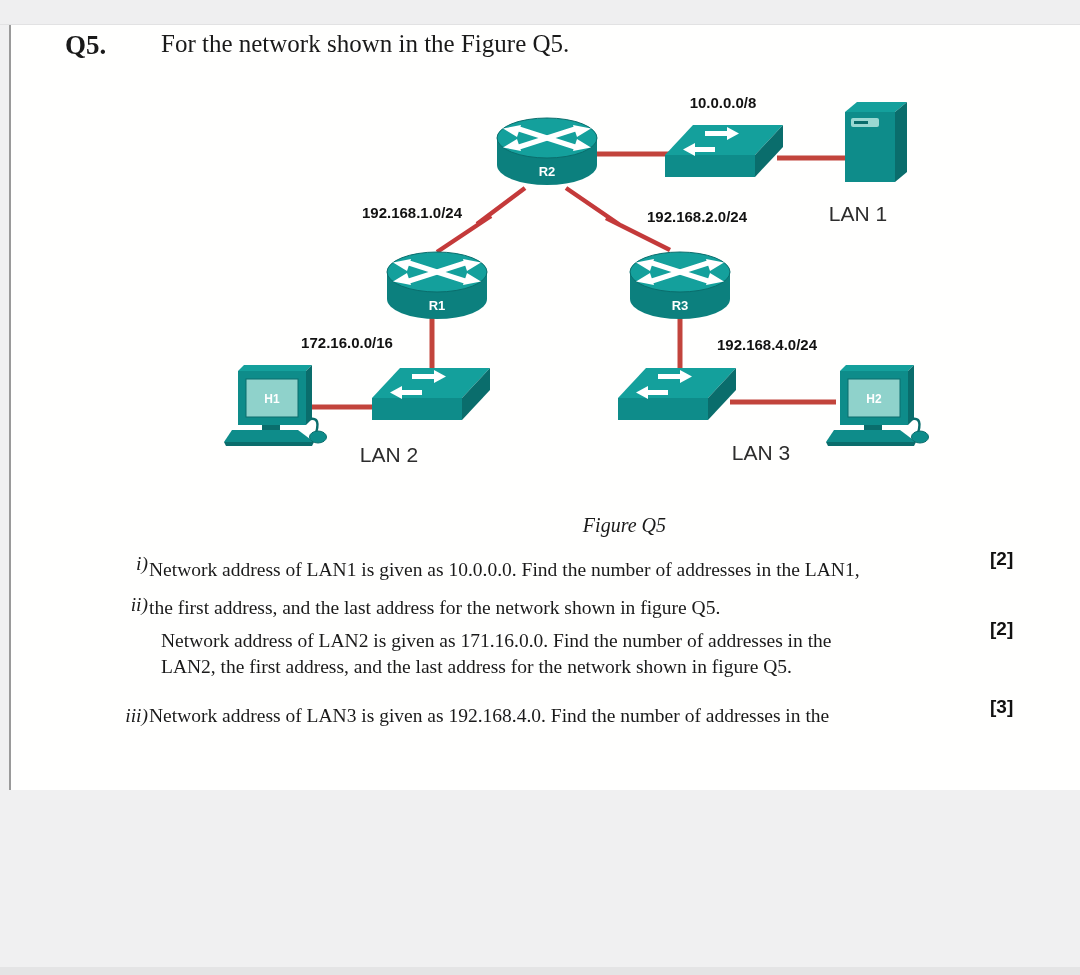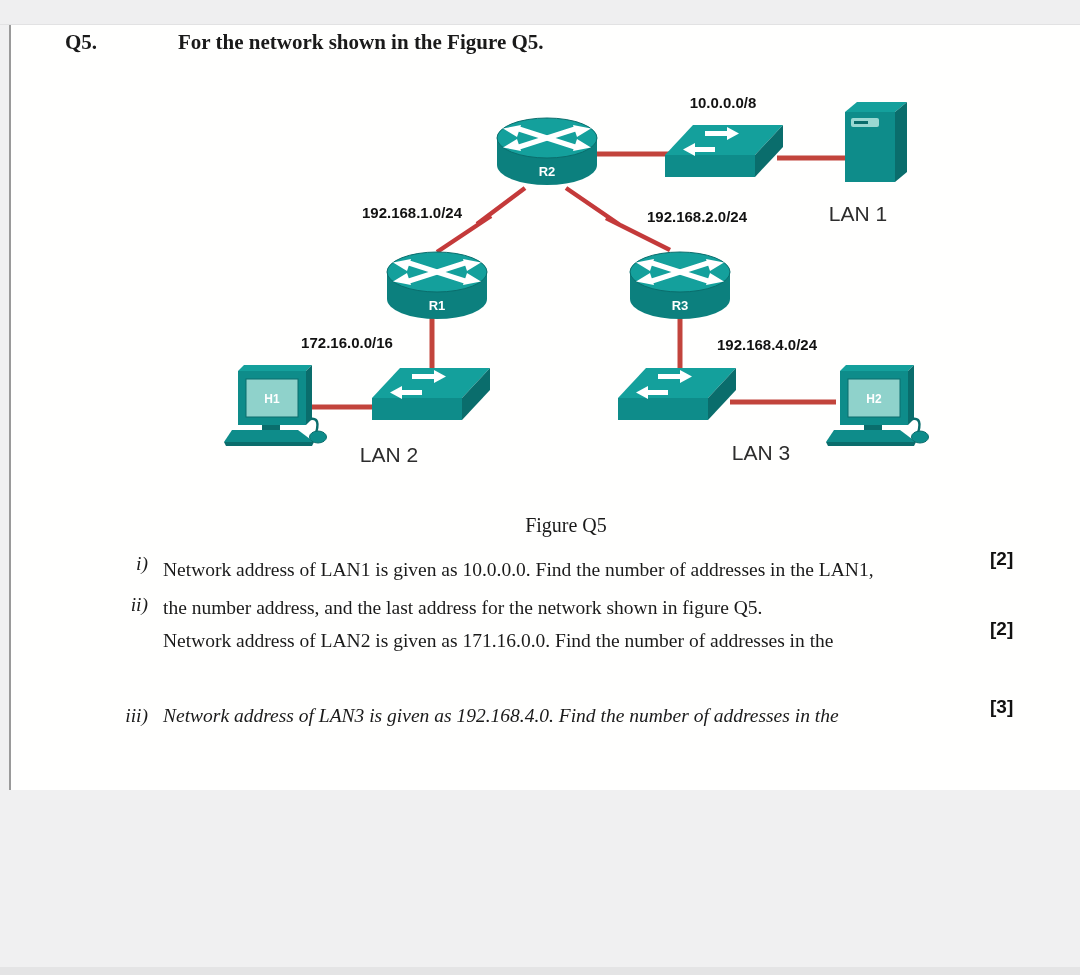--- a/index.html
+++ b/index.html
@@ -18,51 +18,50 @@
   .page {
     position:absolute; left:9px; top:25px; width:1071px; height:765px;
     background:#fffffe; border-left:2px solid #9a9a9a;
   }
   .bottom-strip {
     position:absolute; left:0; top:967px; width:1080px; height:8px;
     background:#e4e4e5;
   }
   .q-number {
     position:absolute; left:65px; top:30px;
-    font-size:21px; font-weight:bold;
+    font-size:27px; font-weight:bold;
   }
   .q-intro {
-    position:absolute; left:178px; top:30px;
-    font-size:21px;
-    font-weight:bold;
+    position:absolute; left:161px; top:30px;
+    font-size:25px;
   }
   .figure-svg { position:absolute; left:200px; top:78px; }
   .figure-caption {
     position:absolute; left:466px; top:514px; width:200px;
-    text-align:center; font-size:20px;
-  }
-  .item-text { position:absolute; left:163px; width:800px; font-size:19.5px; }
+    text-align:right; font-size:20px;font-style:italic;
+  }
+  .item-text { position:absolute; left:149px; width:800px; font-size:19.5px; }
   .item-text.wide-gap .q-line { line-height:38px; }
   .item-text .q-line { line-height:26px; }
   .item-numeral {
     position:absolute; left:100px; width:48px; text-align:right;
     font-size:19.5px; font-style:italic;
   }
   .item-marks {
     position:absolute; left:990px; width:50px;
     font-family:"Liberation Sans", sans-serif;
     font-size:19px; font-weight:bold; color:#111;
   }
   #item1-text { top:551px; }
   #item1-numeral { top:553px; }
   #item1-marks { top:548px; }
-  #item2-text { top:628px; }
+  #item2-text { top:628px;margin-left:12px; }
   #item2-numeral { top:594px; }
   #item2-marks { top:618px; }
-  #item3-text { top:703px;font-style:italic; }
+  #item3-text { top:703px; }
   #item3-numeral { top:705px;font-style:italic; }
   #item3-marks { top:696px; }
 
   .ip-label {
     font-family:"Liberation Sans", sans-serif;
     font-size:15px; font-weight:bold; fill:#121212;
   }
   .lan-label {
     font-family:"Liberation Sans", sans-serif;
     font-size:21px; fill:#2d2d2d;
@@ -192,27 +191,28 @@
   <text class="lan-label" x="658" y="143" text-anchor="middle">LAN 1</text>
   <text class="lan-label" x="189" y="384" text-anchor="middle">LAN 2</text>
   <text class="lan-label" x="561" y="382" text-anchor="middle">LAN 3</text>
 </svg>
 
 <div class="figure-caption">Figure Q5</div>
 
 <div class="item-numeral" id="item1-numeral">i)</div>
 <div class="item-text wide-gap" id="item1-text">
   <div class="q-line">Network address of LAN1 is given as 10.0.0.0. Find the number of addresses in the LAN1,</div>
-  <div class="q-line">the number address, and the last address for the network shown in figure Q5.</div>
+  <div class="q-line">the first address, and the last address for the network shown in figure Q5.</div>
 </div>
 <div class="item-marks" id="item1-marks">[2]</div>
 
 <div class="item-numeral" id="item2-numeral">ii)</div>
 <div class="item-text" id="item2-text">
   <div class="q-line">Network address of LAN2 is given as 171.16.0.0. Find the number of addresses in the</div>
+  <div class="q-line">LAN2, the first address, and the last address for the network shown in figure Q5.</div>
 </div>
 <div class="item-marks" id="item2-marks">[2]</div>
 
 <div class="item-numeral" id="item3-numeral">iii)</div>
 <div class="item-text" id="item3-text">
   <div class="q-line">Network address of LAN3 is given as 192.168.4.0. Find the number of addresses in the</div>
 </div>
 <div class="item-marks" id="item3-marks">[3]</div>
 
 <div class="bottom-strip"></div>

